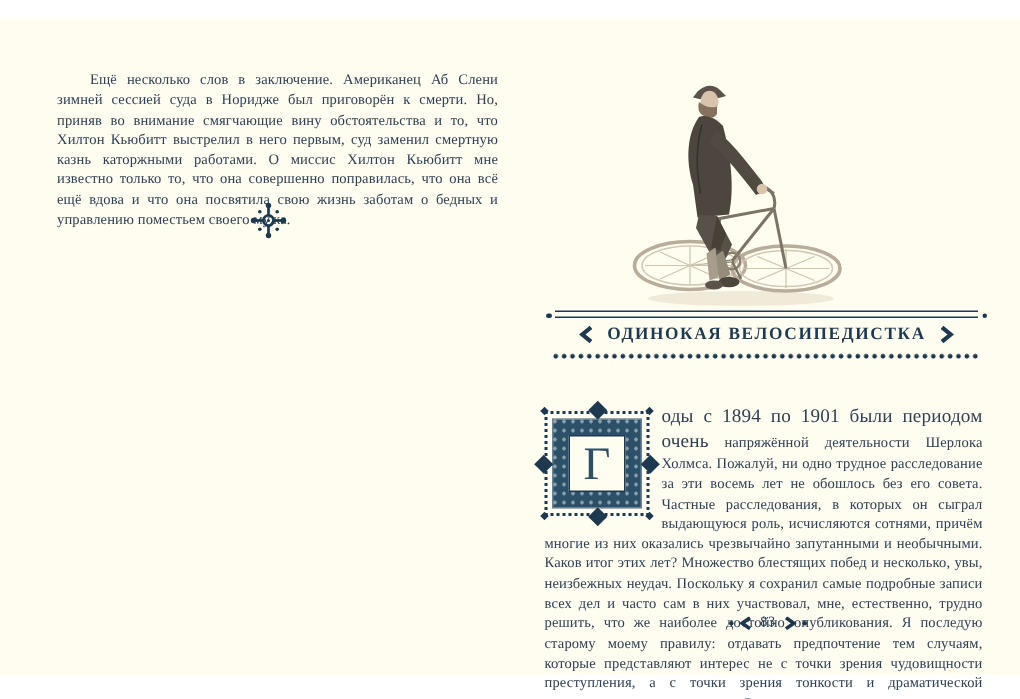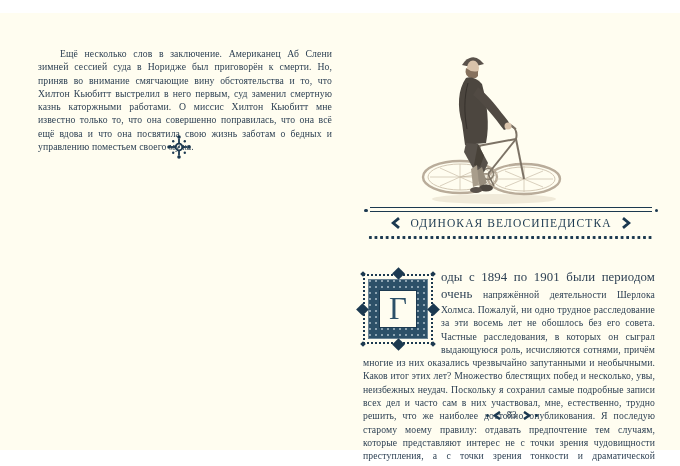--- a/index.html
+++ b/index.html
@@ -33,21 +33,21 @@
   .rule-double{
     height:3px;border-top:1.3px solid #1c3950;border-bottom:1.3px solid #1c3950;
     margin:0 6px;position:relative;
   }
   .rule-dot{position:absolute;width:3.5px;height:3.5px;border-radius:50%;background:#1c3950;top:0.6px;}
   .rule-dot.l{left:-6px;} .rule-dot.r{right:-6px;}
   .title-row{
     margin-top:5px;display:flex;align-items:center;justify-content:center;gap:10px;
   }
   .chapter-title{
-    margin:0;font-size:11.5px;font-weight:400;color:#1c3950;
+    margin:0;font-size:11.5px;font-weight:700;color:#1c3950;
     letter-spacing:1.1px;white-space:nowrap;
   }
   .chev{display:inline-flex;align-items:center;}
   .rule-beads{
     margin:6px 4px 0 4px;height:5px;
     background-image:radial-gradient(circle 1.6px at 2.5px 2.5px,#1c3950 1.45px,transparent 1.7px);
     background-size:5.6px 5px;background-repeat:repeat-x;
   }
 
   

